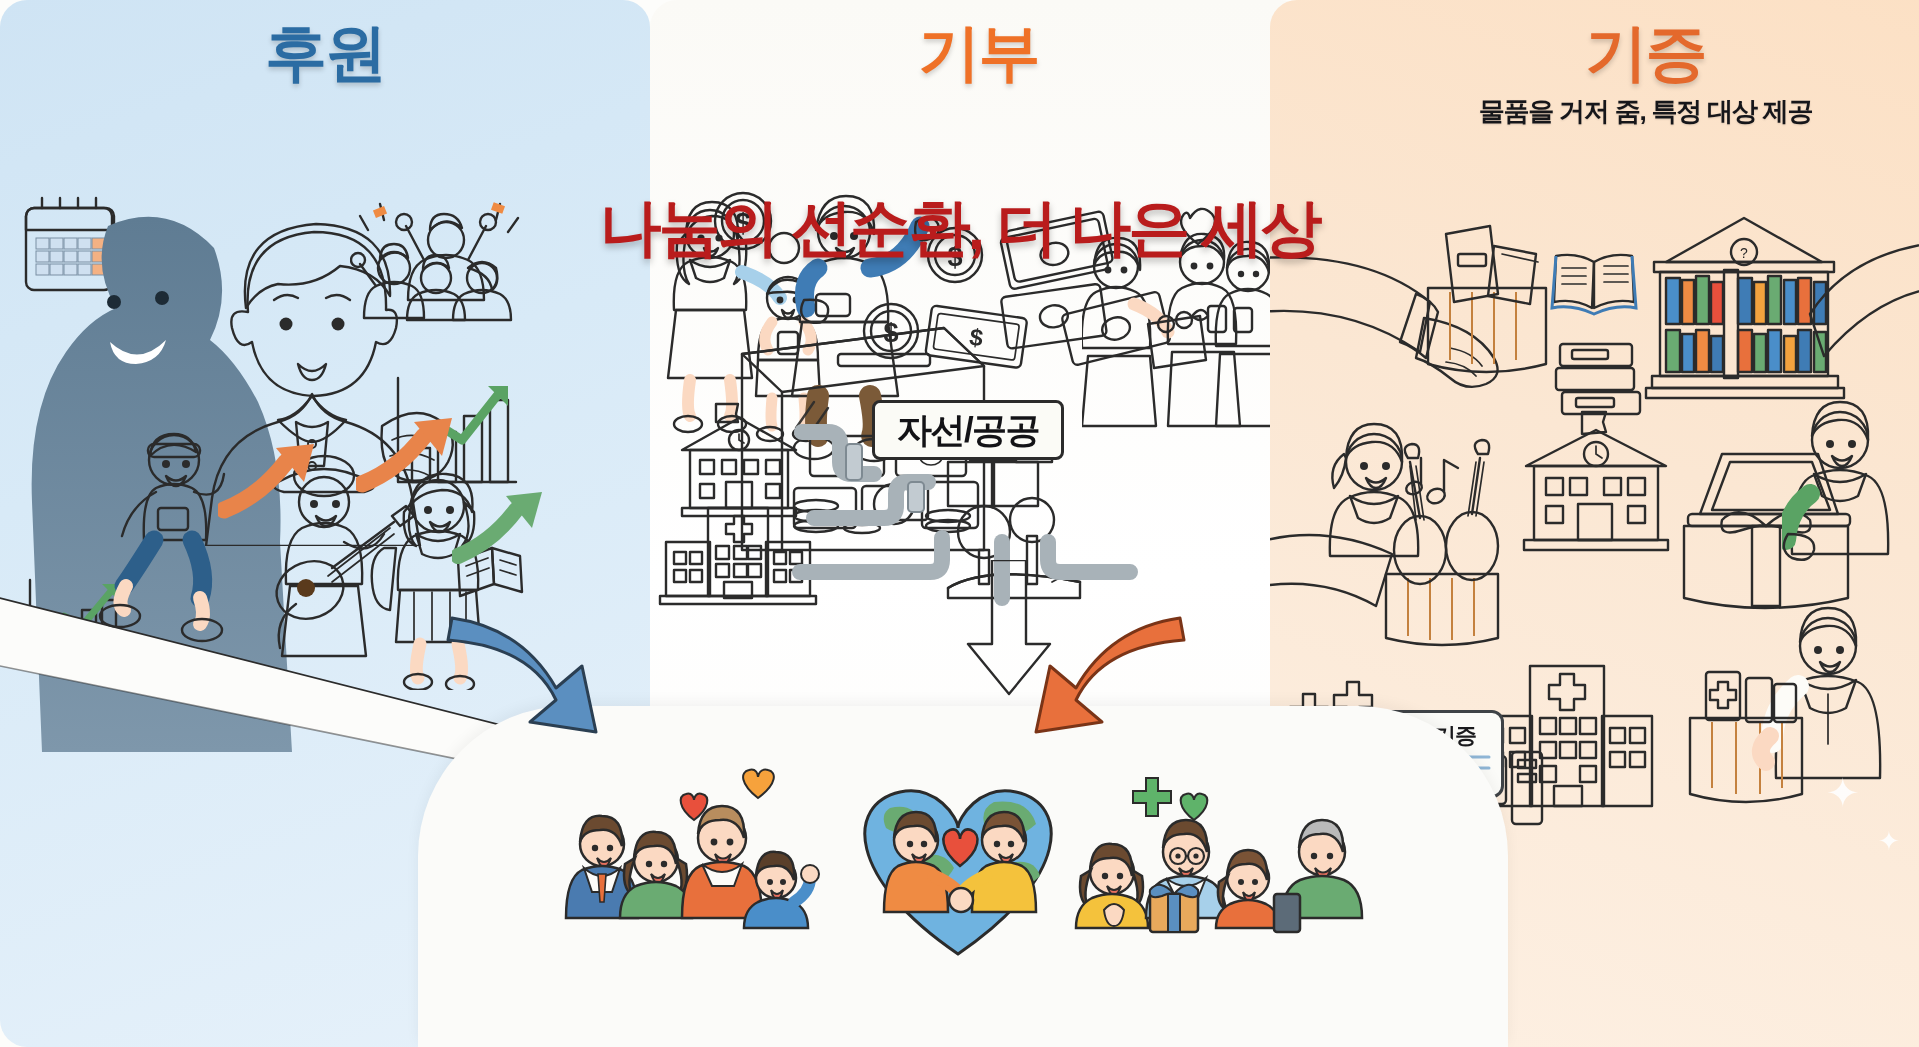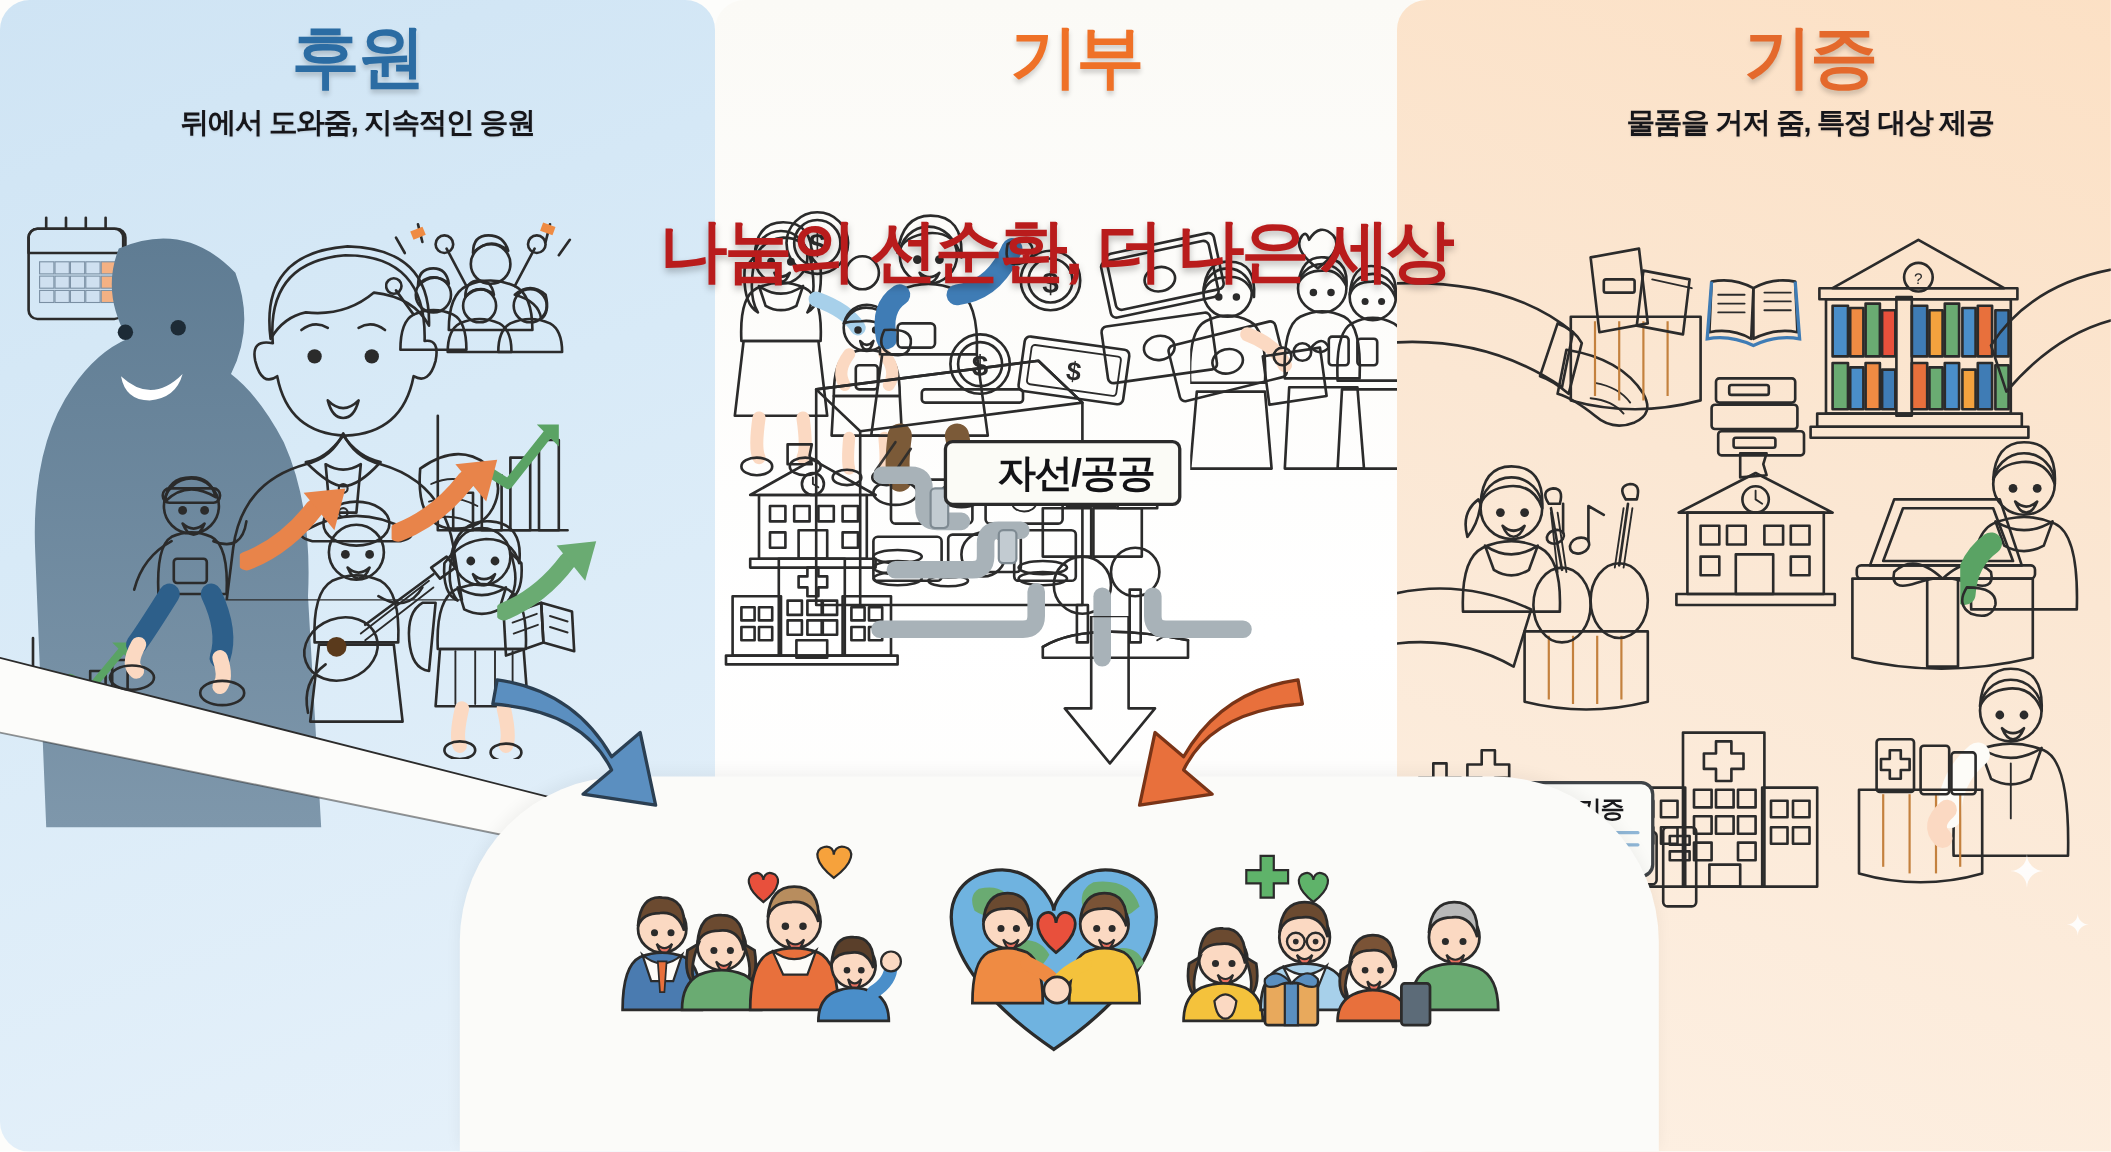--- a/index.html
+++ b/index.html
@@ -46,21 +46,20 @@
 </style>
 </head>
 <body>
 
 <div id="stage">
 
   <div class="panel" id="panel-left">
 
     <div class="headwrap">
       <div class="ptitle" id="title-left">후원</div>
-      <div class="psub">뒤에서 도와줌, 지속적인 응원</div>
     </div>
 
     <svg class="art" style="left:20px;top:190px" width="100" height="110" viewBox="0 0 100 110">
       <rect x="6" y="18" width="86" height="82" rx="8" fill="#fdfcf8" class="ln"></rect>
       <path d="M6 40 L6 26 a8 8 0 0 1 8 -8 h72 a8 8 0 0 1 8 8 v14 Z" fill="#ef8b43" class="ln"></path>
       <g class="ln">
           <path d="M22 18 V8"></path>
           <path d="M40 18 V8"></path>
           <path d="M58 18 V8"></path>
           <path d="M76 18 V8"></path>
@@ -442,23 +441,23 @@
       <rect x="210" y="120" width="70" height="38" rx="4" fill="#c9e6cd" class="ln"></rect>
       <ellipse cx="245" cy="139" rx="11" ry="8" fill="none" class="lnT"></ellipse>
     </svg>
 
     <svg class="art" style="left:206px;top:296px" width="70" height="70" viewBox="0 0 70 70">
       <circle cx="35" cy="35" r="27" fill="#f2c23c" class="ln"></circle>
       <circle cx="35" cy="35" r="20" fill="none" class="ln"></circle>
       <text x="35" y="46" text-anchor="middle" font-size="27" font-weight="bold" fill="#2b2b2b" font-family="'Liberation Sans',sans-serif">$</text>
     </svg>
 
-    <div style="position:absolute;left:208px;top:400px;width:186px;height:54px;background:#fbfbf6;
+    <div style="position:absolute;left:222px;top:400px;width:186px;height:54px;background:#fbfbf6;
                 border:3px solid #2b2b2b;border-radius:8px;display:flex;align-items:center;
-                justify-content:center;z-index:6;padding-left:24px;">
+                justify-content:center;z-index:6;">
       <span style="font-size:35px;font-weight:bold;color:#131316;letter-spacing:-1.5px;">자선/공공</span>
     </div>
 
     <svg class="art" style="left:14px;top:400px" width="150" height="120" viewBox="0 0 150 120">
       <path d="M52 22 V4 h22 l-2 10 l2 8 Z" fill="#e8503c" class="ln"></path>
       <path d="M18 50 L75 18 L132 50 Z" fill="#e8703c" class="ln"></path>
       <rect x="26" y="50" width="98" height="58" fill="#f6d89a" class="ln"></rect>
       <circle cx="75" cy="40" r="10" fill="#fdfcf8" class="ln"></circle>
       <path d="M75 34 V40 L80 43" class="lnT"></path>
       <g fill="#a7d0ea" class="ln">

